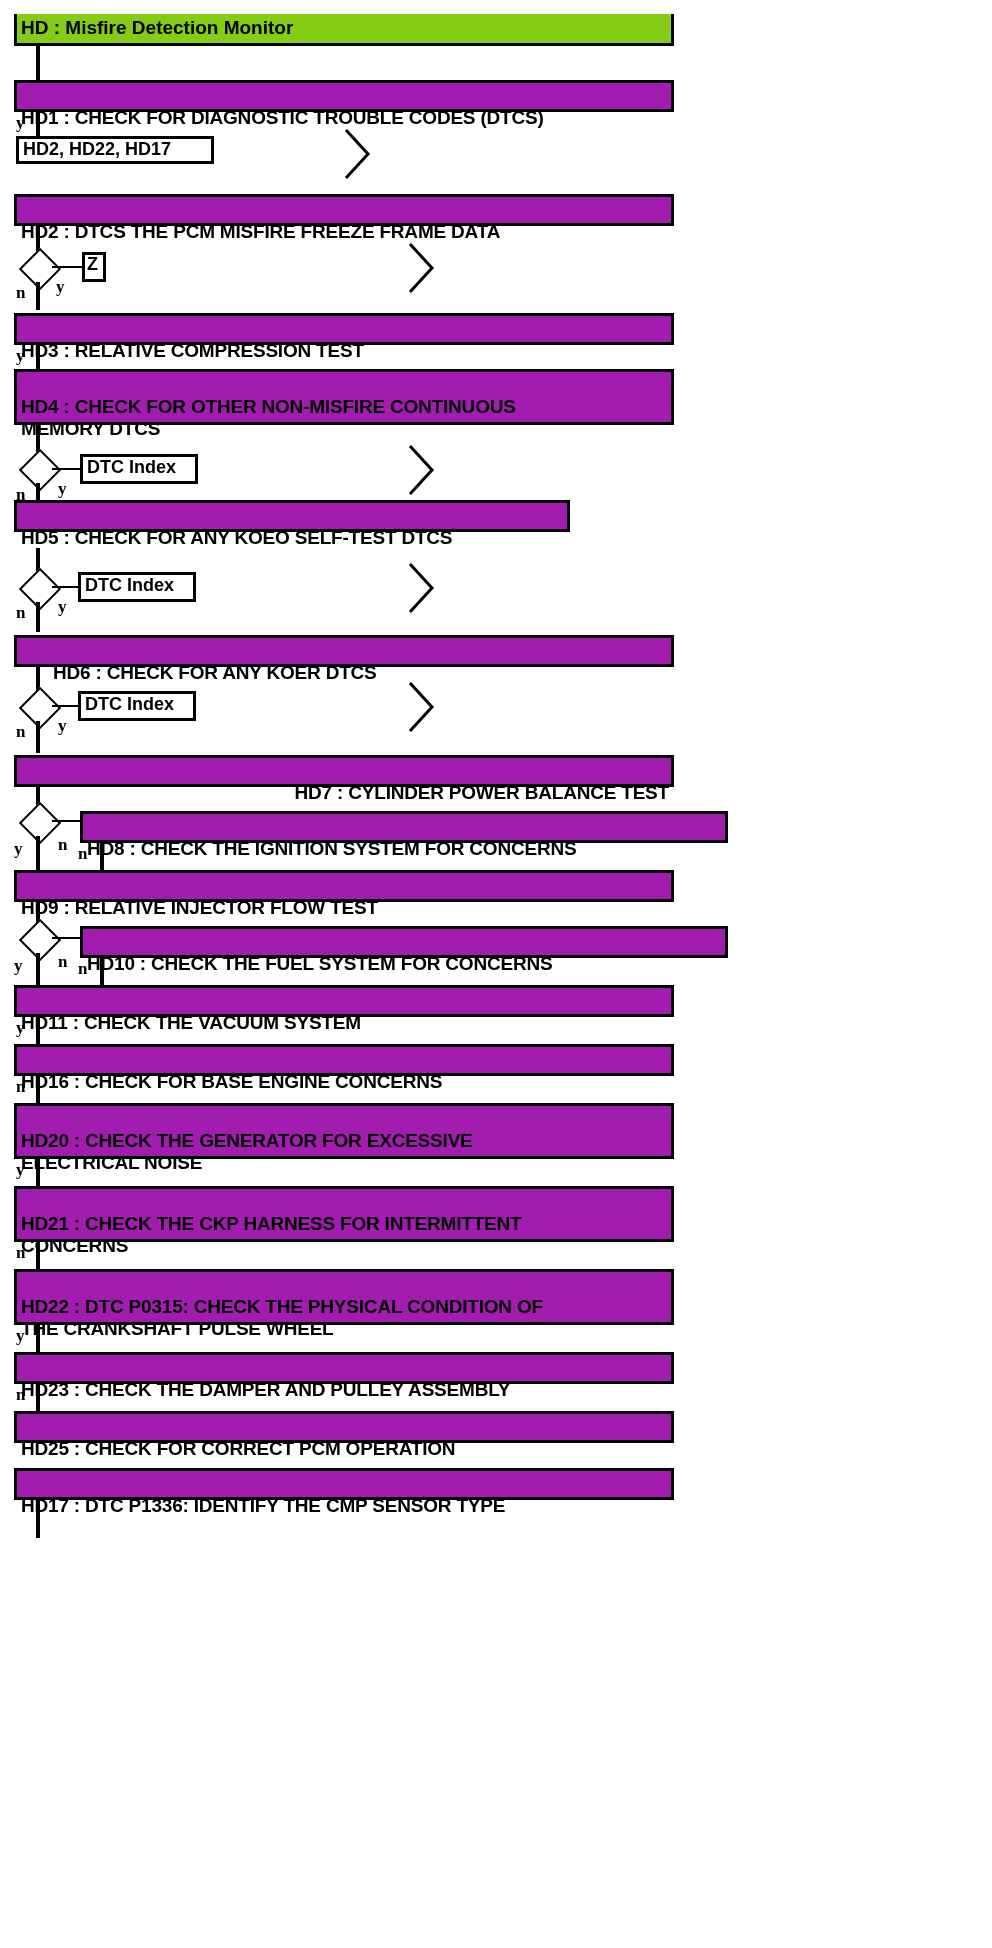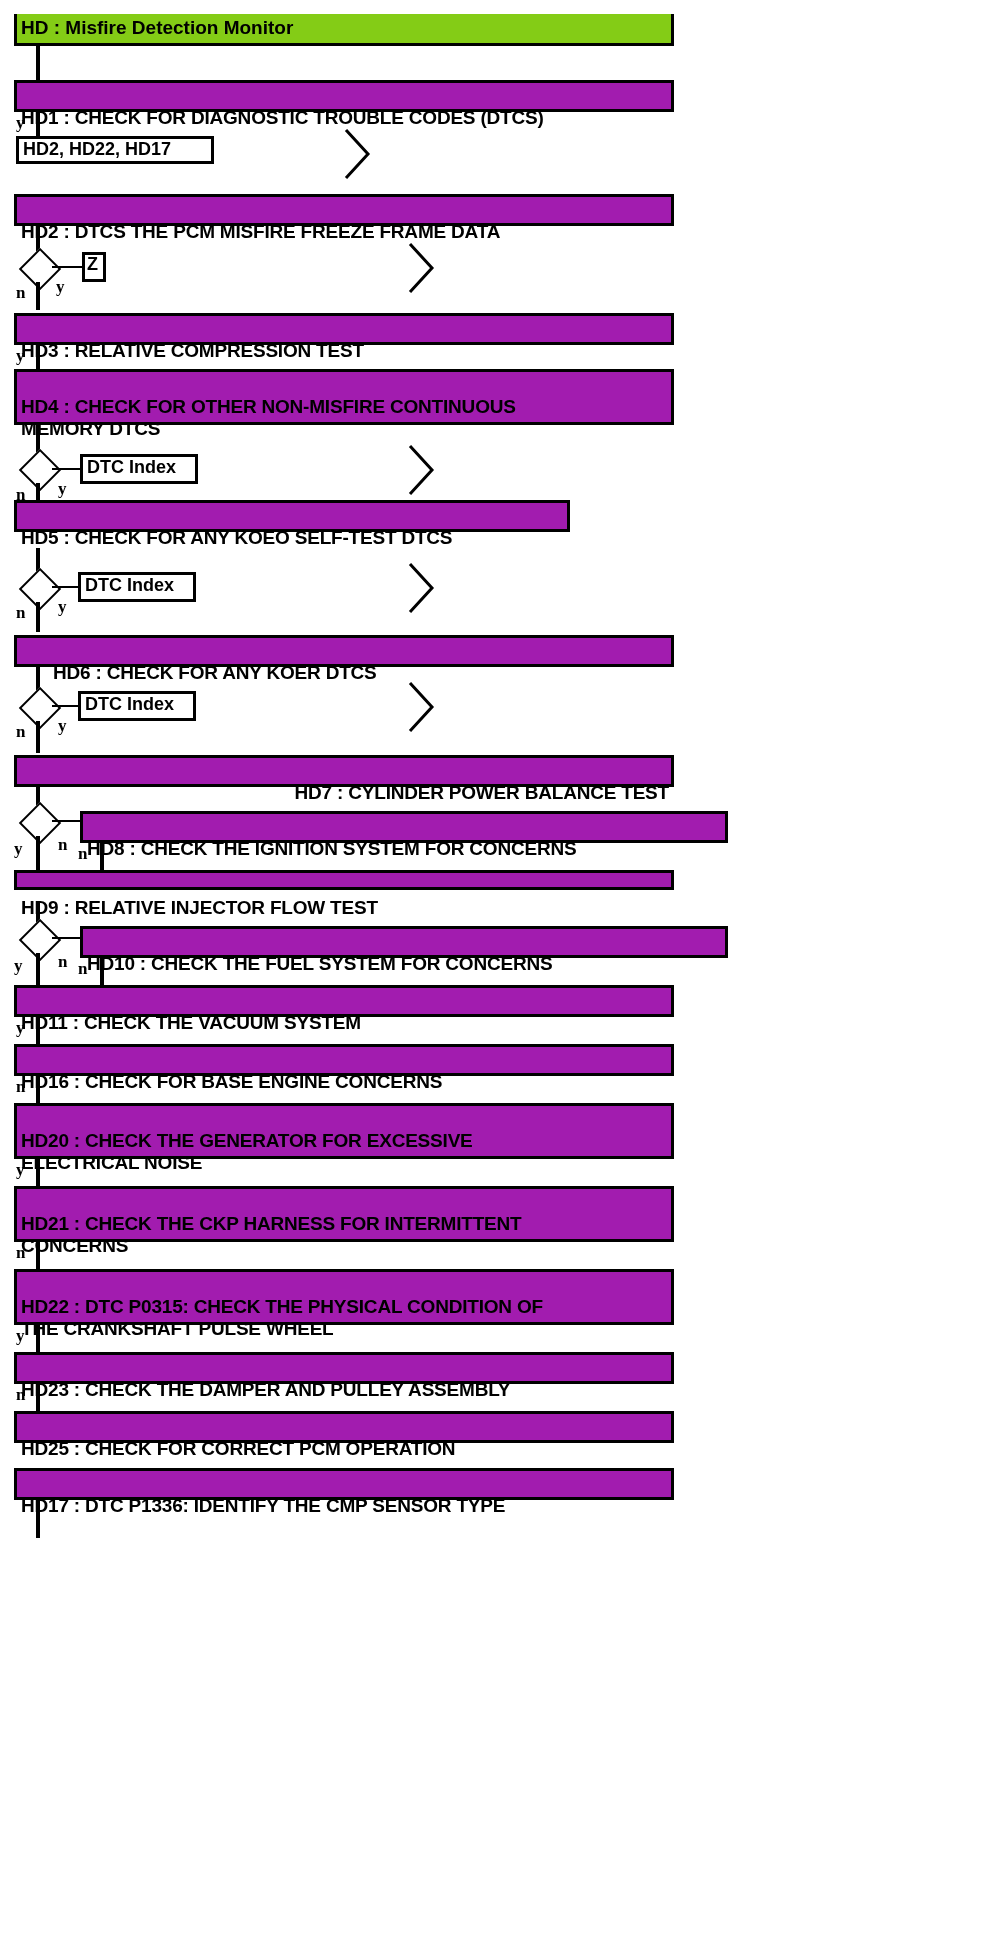--- a/index.html
+++ b/index.html
@@ -227,21 +227,21 @@
   <div class="flab" style="left:58px; top:836px;">n</div>
   <div class="thinh" style="left:52px; top:820px; width:30px;"></div>
   <div class="vline" style="left:36px; top:836px; height:34px;"></div>
 
   <div class="box" style="left:80px; top:811px; width:648px; height:32px;">
     <span>HD8 : CHECK THE IGNITION SYSTEM FOR CONCERNS</span>
   </div>
   <div class="flab" style="left:78px; top:845px;">n</div>
   <div class="vline" style="left:100px; top:843px; height:27px;"></div>
 
-  <div class="box" style="left:14px; top:870px; width:660px; height:20px;">
+  <div class="box" style="left:14px; top:870px; width:660px; height:32px;">
     <span>HD9 : RELATIVE INJECTOR FLOW TEST</span>
   </div>
   <div class="vline" style="left:36px; top:902px; height:28px;"></div>
 
   <div class="diamond" style="left:25px; top:925px;"></div>
   <div class="flab" style="left:14px; top:957px;">y</div>
   <div class="flab" style="left:58px; top:953px;">n</div>
   <div class="thinh" style="left:52px; top:937px; width:30px;"></div>
   <div class="vline" style="left:36px; top:953px; height:32px;"></div>
 

